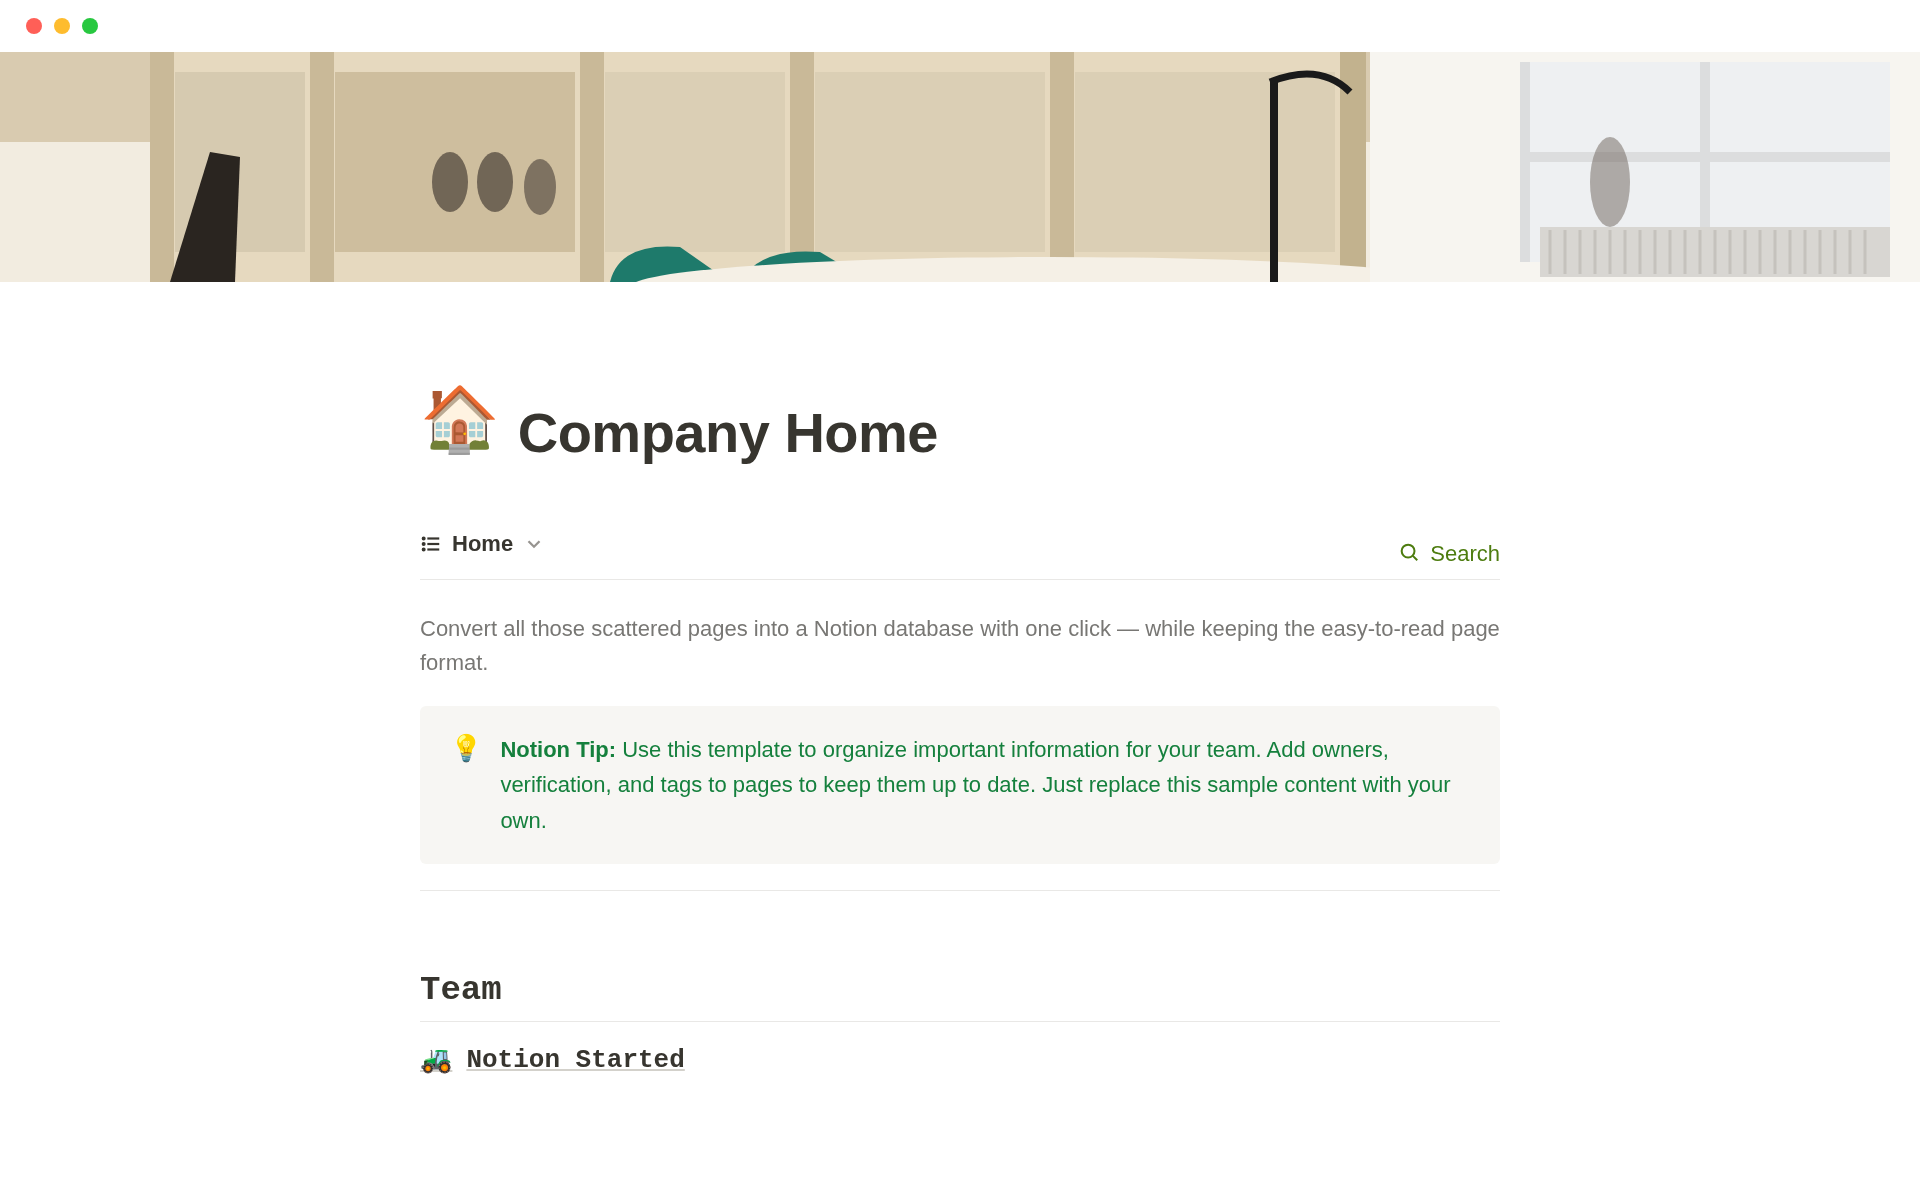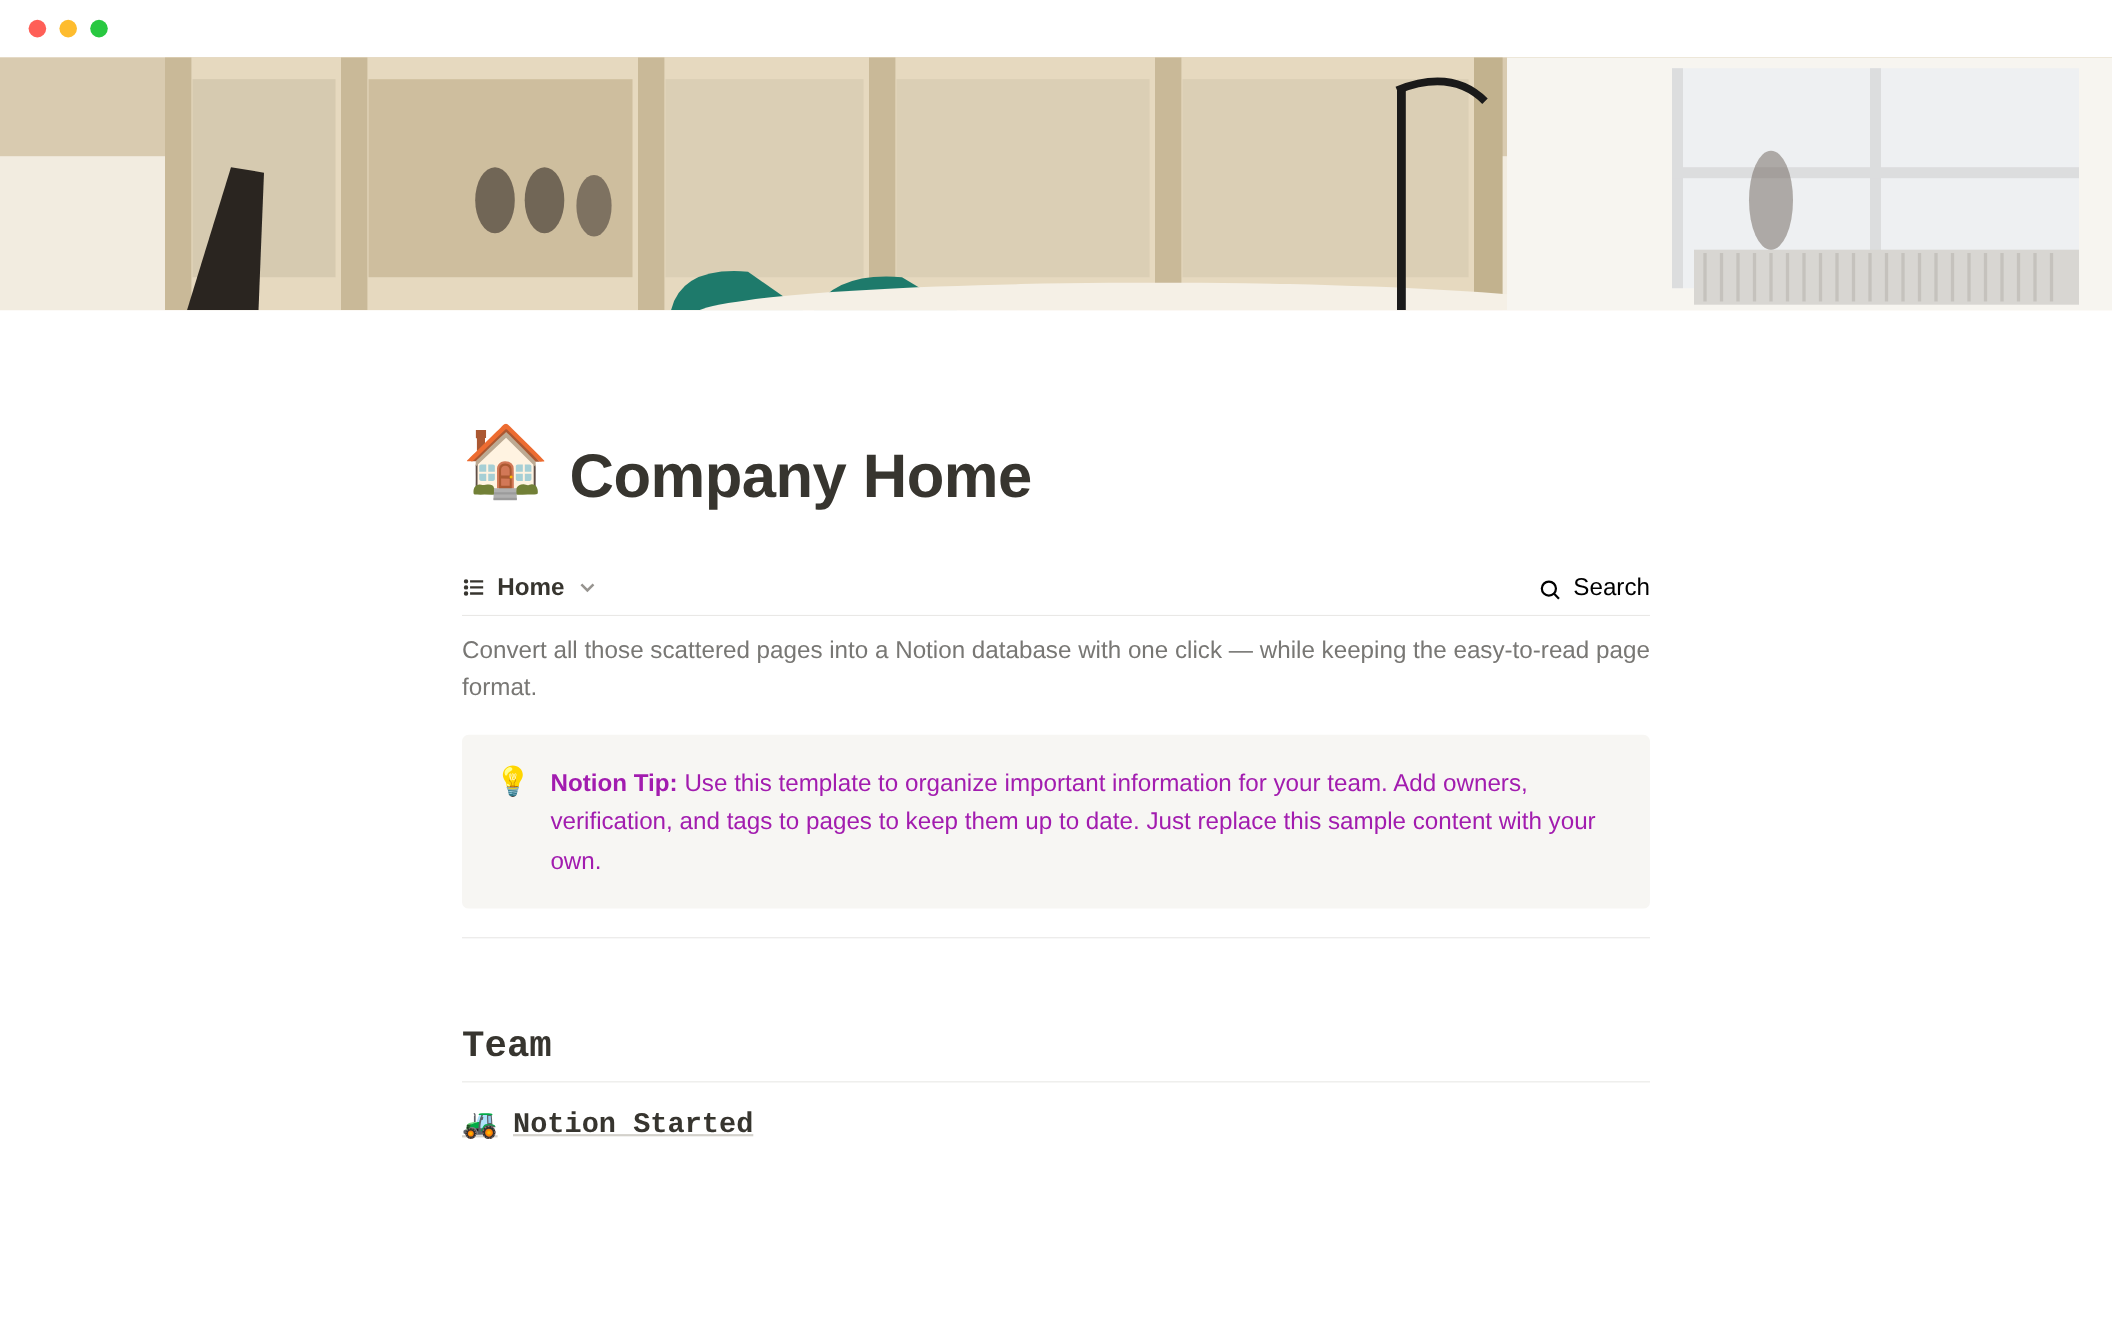--- a/index.html
+++ b/index.html
@@ -74,48 +74,49 @@
   align-items: center;
   gap: 10px;
   color: #37352f;
   font-size: 22px;
   font-weight: 600;
 }
 .view-left svg { width: 22px; height: 22px; }
 .chevron { width: 16px; height: 16px; color: #979490; }
 .search-btn {
   display: flex;
-  align-items: flex-end;
+  align-items: flex-start;
   gap: 10px;
-  color: #000000;
+  color: #4d7c0f;
   font-size: 22px;
   cursor: pointer;
+  margin-top: 20px;
 }
 .search-btn svg { width: 22px; height: 22px; }
 
 .description {
-  margin-top: 14px;
+  margin-top: 32px;
   font-size: 22px;
   line-height: 1.55;
   color: #787774;
 }
 
 .callout {
   margin-top: 26px;
   background: #f7f6f3;
   border-radius: 6px;
   padding: 26px 30px;
   display: flex;
   gap: 18px;
 }
 .callout-icon { font-size: 26px; line-height: 1.3; flex-shrink: 0; }
 .callout-text {
   font-size: 22px;
   line-height: 1.6;
-  color: #a21caf;
+  color: #15803d;
 }
 .callout-text strong { font-weight: 700; }
 
 .divider {
   margin-top: 26px;
   border: none;
   border-top: 1px solid #e9e8e6;
 }
 
 .columns {

